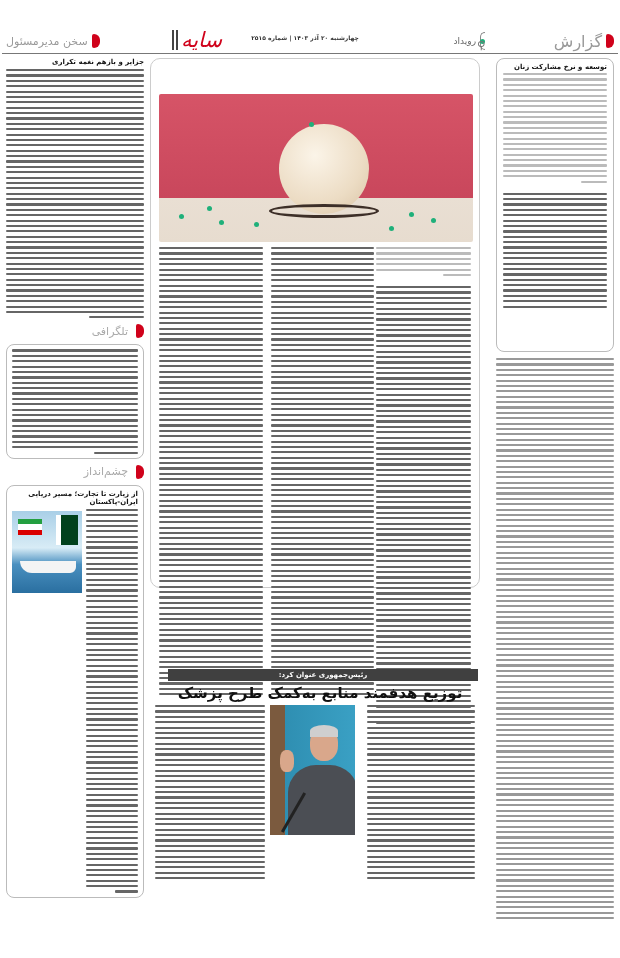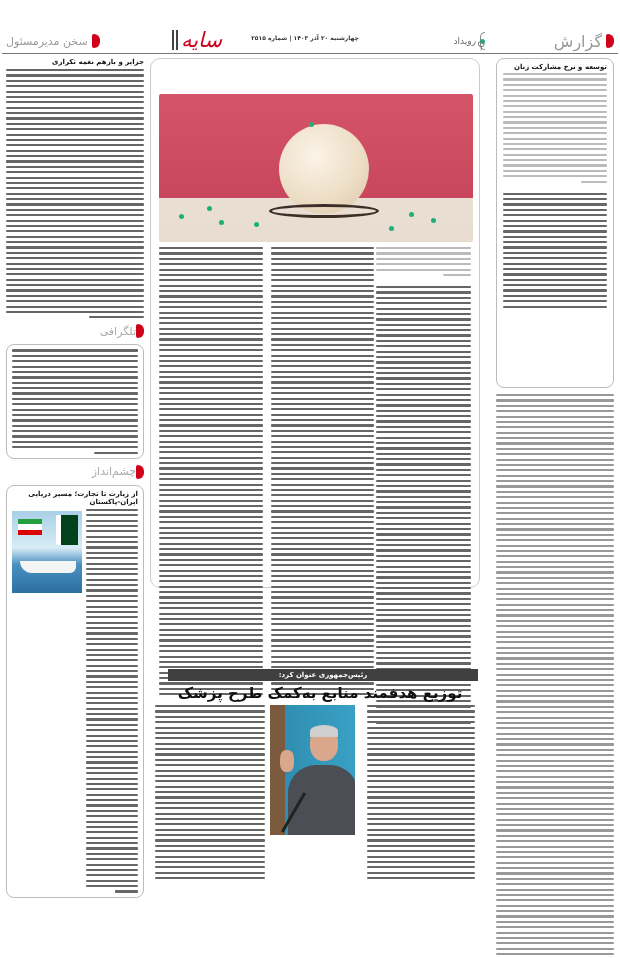--- a/index.html
+++ b/index.html
@@ -15,21 +15,21 @@
   .tag-rooydad { right: 135px; font-size: 9px; color: #666; }
   .tag-rooydad .pin { font-size: 11px; color: #777; }
   .tag-sokhan { left: 6px; font-size: 11px; align-items: center; }
   .date-line { position: absolute; top: 6px; left: 230px; width: 150px; text-align: center; font-size: 6px; color: #333; font-weight: bold; }
   .logo { position: absolute; top: 0; left: 152px; width: 70px; height: 24px; display: flex; align-items: center; gap: 3px; }
   .logo .bars { display: flex; gap: 2px; }
   .logo .bars span { width: 2px; height: 20px; background: #444; display: block; }
   .logo .word { color: #d0021b; font-size: 21px; font-weight: normal; font-family: "DejaVu Serif", serif; font-style: italic; }
 
   .col-right { position: absolute; top: 58px; right: 6px; width: 118px; }
-  .box-right { border: 1px solid #bbb; border-radius: 8px; padding: 4px 6px; height: 330px; }
+  .box-right { border: 1px solid #bbb; border-radius: 8px; padding: 4px 6px; height: 294px; }
   .col-title { font-size: 7px; font-weight: bold; color: #111; margin-bottom: 2px; }
   .text-lines { display: flex; flex-direction: column; gap: 3.2px; }
   .text-lines i { display: block; height: 2.2px; background: #999; border-radius: 1px; }
   .text-lines.dark i { background: #666; }
   .text-lines.light i { background: #bbb; }
 
   .main-top { position: absolute; top: 58px; left: 150px; width: 330px; height: 530px; border: 1px solid #ccc; border-radius: 10px; }
   .headline { position: absolute; top: 8px; left: 0; width: 100%; text-align: center; font-size: 22px; font-weight: bold; color: #111; font-family: "DejaVu Sans", sans-serif; }
   .hero { position: absolute; top: 35px; left: 8px; width: 314px; height: 148px; background: linear-gradient(180deg, #d65467 0%, #c9475c 70%, #e9dfd3 70%, #e7dccf 100%); border-radius: 2px; overflow: hidden; }
   .globe { position: absolute; left: 120px; top: 30px; width: 90px; height: 90px; border-radius: 50%; background: radial-gradient(circle at 40% 35%, #fbf4e8 0%, #ecdcc4 60%, #d9c3a4 100%); }
@@ -45,21 +45,21 @@
   .portrait { position: absolute; left: 120px; top: 0; width: 85px; height: 130px; background: linear-gradient(90deg, #7b5a3e 0%, #7b5a3e 18%, #2f8fb2 18%, #3aa0c4 100%); overflow: hidden; }
   .portrait .head { position: absolute; left: 40px; top: 22px; width: 28px; height: 34px; border-radius: 45%; background: #d9a78b; }
   .portrait .hair { position: absolute; left: 40px; top: 20px; width: 28px; height: 12px; border-radius: 50% 50% 0 0; background: #cfcfcf; }
   .portrait .body { position: absolute; left: 18px; top: 60px; width: 70px; height: 70px; border-radius: 40% 40% 0 0; background: #4b4e54; }
   .portrait .hand { position: absolute; left: 10px; top: 45px; width: 14px; height: 22px; border-radius: 40%; background: #d9a78b; }
   .portrait .mic { position: absolute; left: 22px; top: 85px; width: 3px; height: 45px; background: #222; transform: rotate(30deg); }
 
   .col-left { position: absolute; top: 58px; left: 6px; width: 138px; }
   .left-head { font-size: 7px; font-weight: bold; color: #111; margin-bottom: 3px; }
   .box-left { border: 1px solid #bbb; border-radius: 8px; padding: 4px 5px; }
-  .sub-tag { display: flex; align-items: center; gap: 0; margin: 6px 0; font-size: 11px; color: #aaa; justify-content: flex-start; }
+  .sub-tag { display: flex; align-items: center; gap: 8px; margin: 6px 0; font-size: 11px; color: #aaa; justify-content: flex-start; }
   .sub-tag .mark { width: 8px; height: 14px; background: #d0021b; border-radius: 2px 6px 6px 2px; }
   .flag-photo { width: 70px; height: 82px; float: left; margin: 2px 4px 2px 0; background: linear-gradient(180deg, #a9cfe7 0%, #d8ecf6 45%, #4a90c0 65%, #2a6fa0 100%); position: relative; overflow: hidden; }
   .flag-ir { position: absolute; left: 6px; top: 8px; width: 24px; height: 16px; background: linear-gradient(180deg, #239f40 33%, #fff 33%, #fff 66%, #da0000 66%); }
   .flag-pk { position: absolute; right: 4px; top: 4px; width: 22px; height: 30px; background: #01411c; border-left: 5px solid #fff; }
   .ship { position: absolute; left: 8px; top: 50px; width: 56px; height: 12px; background: #f4f4f4; border-radius: 0 0 10px 20px; }
 </style>
 </head>
 <body>
 
 <div class="header">

